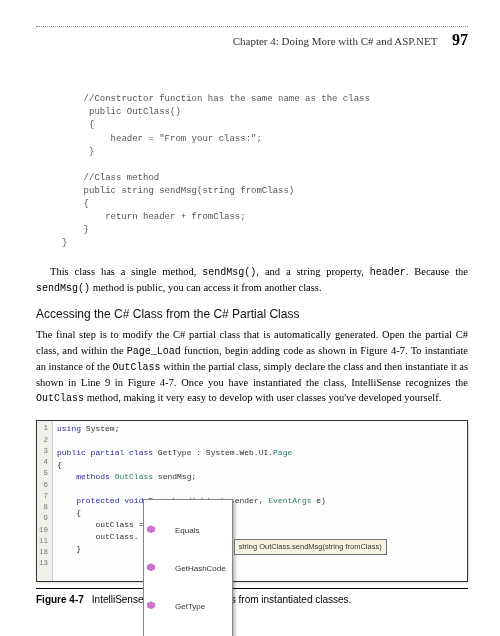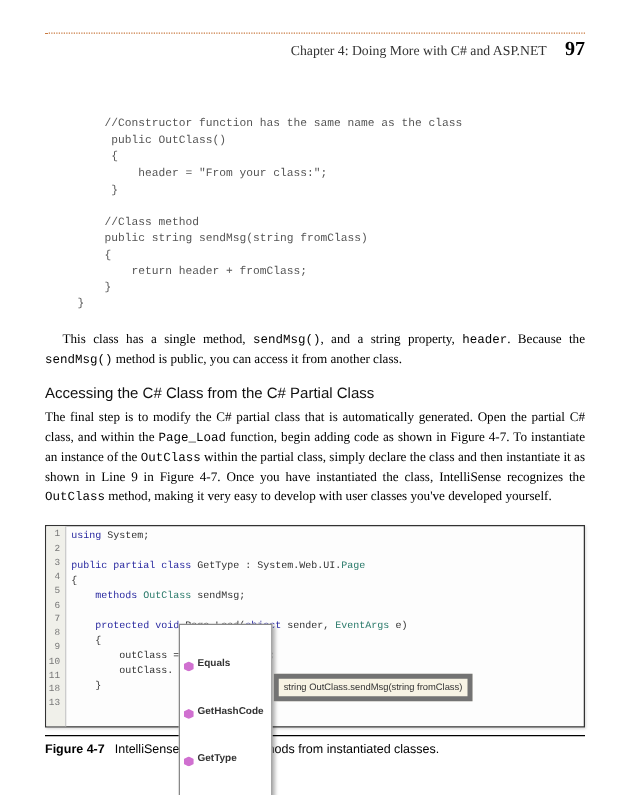--- a/index.html
+++ b/index.html
@@ -111,37 +111,36 @@
       left: 90px;
       background: #fff;
       border: 1px solid #888;
       box-shadow: 2px 2px 3px rgba(0,0,0,0.3);
       font-family: Arial, sans-serif;
       font-size: 8px;
     }
     .intellisense-item {
       padding: 1px 6px 1px 3px;
       display: flex;
-      align-items: flex-end;
-      gap: 3px;
-      font-weight: bold;
+      align-items: flex-start;
+      gap: 20px;
     }
     .method-icon {
       width: 8px; height: 8px;
       background: #d070d0;
       display: inline-block;
       clip-path: polygon(50% 0, 100% 25%, 100% 75%, 50% 100%, 0 75%, 0 25%);
     }
     .tooltip {
       position: absolute;
       left: 100%;
       top: 39px;
       margin-left: 2px;
       background: #f7f3e4;
-      border: 4px solid #737373;
+      border: 1px solid #737373;
       padding: 1px 4px;
       font-size: 7.5px;
       white-space: nowrap;
       font-family: Arial, sans-serif;
     }
     .figure-caption {
       border-top: 1px solid #000;
       padding-top: 4px;
       font-size: 10px;
       font-family: Arial, sans-serif;

